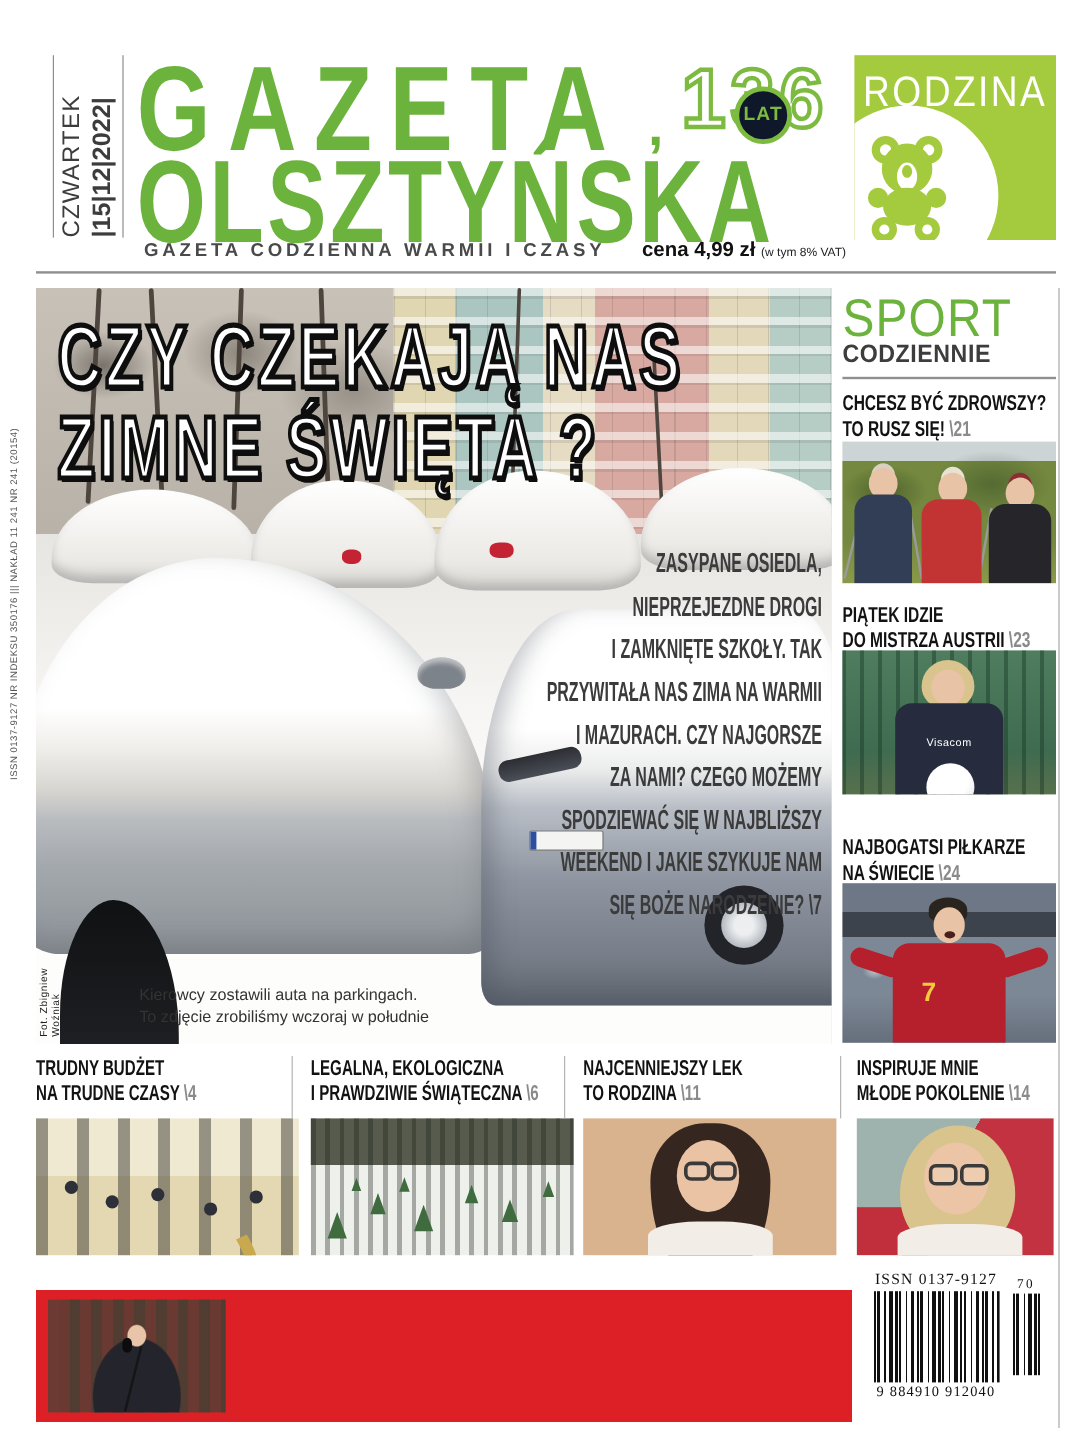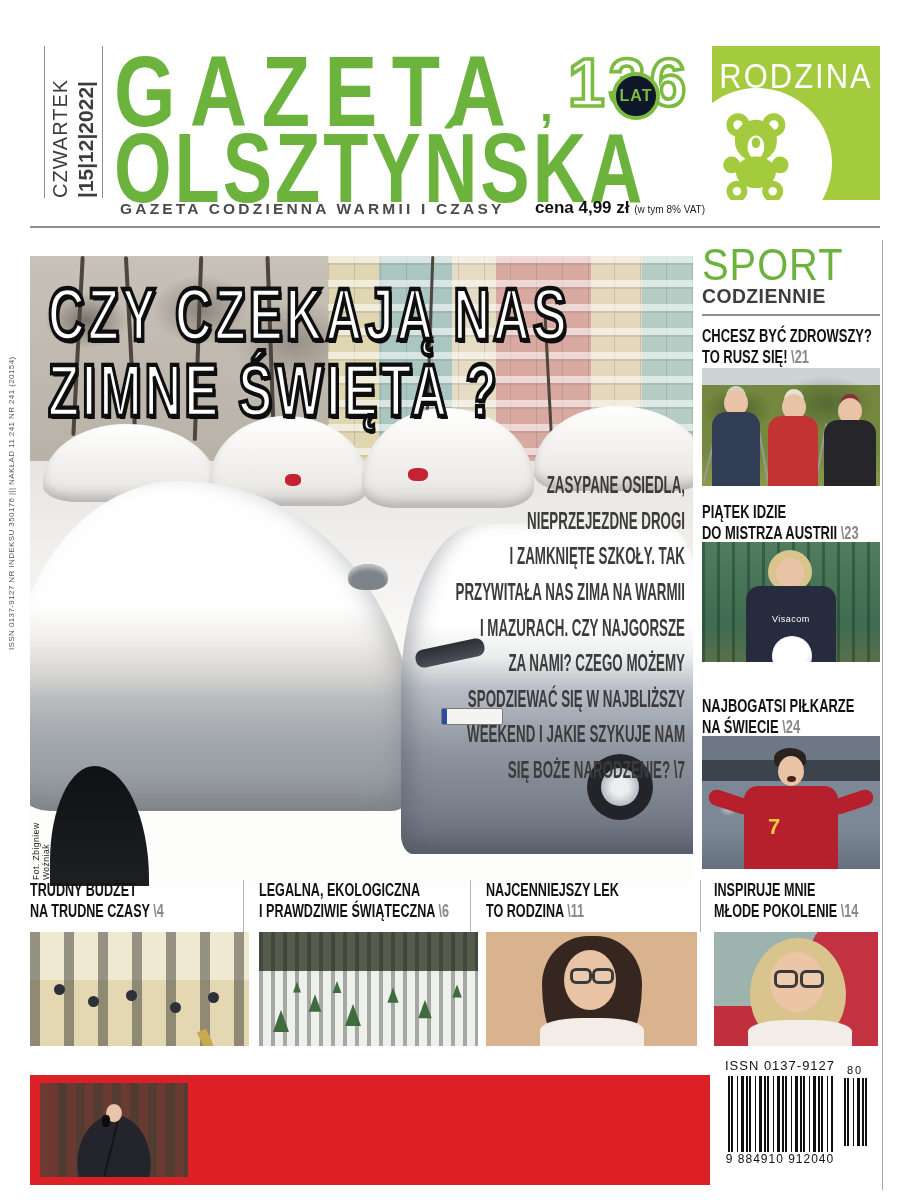--- a/index.html
+++ b/index.html
@@ -98,21 +98,21 @@
   .glasses{border:3px solid #3a3a3a;border-radius:6px;background:rgba(255,255,255,.12);}
   
   .banner{background:var(--banner-red,#dd1f26);}
   .bn-line{color:#fff;font-size:30px;font-weight:bold;white-space:nowrap;transform:scaleX(.66);transform-origin:center;line-height:1.3;text-align:center;}
   .bn-ref{color:rgba(255,255,255,.88);}
   .bannerphoto{background:
      radial-gradient(26px 30px at 50% 32%, #e8c5a8 0 28%, transparent 32%),
      radial-gradient(60px 80px at 50% 86%, #23242c 0 60%, transparent 62%),
      repeating-linear-gradient(90deg, rgba(60,62,48,.55) 0 9px, rgba(0,0,0,0) 9px 18px),
      linear-gradient(90deg,#a83636 0 6%,#6a3a32 6% 100%);}
-  .mono{font-family:Liberation Sans, sans-serif;}
+  .mono{font-family:Liberation Serif, serif;}
   .bars{background:
      repeating-linear-gradient(90deg,#101010 0 2px,#fff 2px 3px,#101010 3px 5px,#fff 5px 9px,#101010 9px 10px,#fff 10px 13px,#101010 13px 16px,#fff 16px 18px);}
   .spine{font-size:8px;color:#555;letter-spacing:.4px;white-space:nowrap;}
 </style>
 </head>
 <body>
 
 <div id="page">
 
   <div class="abs vertical spine" style="left:7px;top:250px;height:400px;">ISSN 0137-9127  NR INDEKSU 350176 |||  NAKŁAD 11 241  NR 241 (20154)</div>
@@ -156,21 +156,21 @@
           <circle cx="59" cy="81" r="10"></circle>
         <circle cx="25" cy="81" r="4" fill="#fff"></circle>
           <circle cx="59" cy="81" r="4" fill="#fff"></circle>
       </g>
     </svg>
   </div>
 
   <div class="abs hrule" style="left:30px;top:226px;width:850px;"></div>
   <div class="abs vrule" style="left:882px;top:240px;height:950px;background:#aaa;"></div>
 
-  <div class="abs photo" style="left:30px;top:240px;width:663px;height:630px;margin-top:16px;">
+  <div class="abs photo" style="left:30px;top:240px;width:663px;height:630px;">
 
     <div class="abs bldL" style="left:0;top:0;width:47%;height:215px;"></div>
     <div class="abs bldR" style="left:45%;top:0;width:55%;height:232px;"></div>
     <div class="abs trunk" style="left:7%;top:0;height:180px;transform:rotate(3deg);"></div>
     <div class="abs trunk" style="left:15%;top:0;height:195px;transform:rotate(-3deg);"></div>
     <div class="abs trunk" style="left:25%;top:0;height:185px;transform:rotate(2deg);"></div>
     <div class="abs trunk" style="left:36%;top:0;height:200px;transform:rotate(-2deg);"></div>
     <div class="abs trunk" style="left:60%;top:0;height:190px;width:3px;transform:rotate(2deg);"></div>
     <div class="abs trunk" style="left:78%;top:40px;height:170px;width:3px;transform:rotate(-3deg);"></div>
     <div class="abs snowfield" style="left:0;top:205px;width:100%;height:425px;"></div>
@@ -202,20 +202,22 @@
     <div class="abs standfirst" style="right:8px;top:212px;width:460px;">ZASYPANE OSIEDLA,
 NIEPRZEJEZDNE DROGI
 I ZAMKNIĘTE SZKOŁY. TAK
 PRZYWITAŁA NAS ZIMA NA WARMII
 I MAZURACH. CZY NAJGORSZE
 ZA NAMI? CZEGO MOŻEMY
 SPODZIEWAĆ SIĘ W NAJBLIŻSZY
 WEEKEND I JAKIE SZYKUJE NAM
 SIĘ BOŻE NARODZENIE? \7</div>
 
+    <div class="abs caption" style="left:86px;bottom:12px;">Kierowcy zostawili auta na parkingach.
+To zdjęcie zrobiliśmy wczoraj w południe</div>
     <div class="abs vertical credit" style="left:1px;bottom:6px;height:80px;">Fot. Zbigniew Woźniak</div>
   </div>
 
   <div class="abs" style="left:702px;top:240px;width:178px;height:630px;">
     <div class="abs sp-title" style="left:0;top:0;">SPORT</div>
     <div class="abs sp-sub" style="left:0;top:44px;">CODZIENNIE</div>
     <div class="abs hrule" style="left:0;top:74px;width:178px;"></div>
 
     <div class="abs sb-title" style="left:0;top:86px;">
       <span>CHCESZ BYĆ ZDROWSZY?</span><br>
@@ -328,17 +330,17 @@
     <div class="abs bannerphoto" style="left:10px;top:8px;width:148px;height:94px;">
       <div class="abs" style="left:70px;top:38px;width:2px;height:56px;background:#151515;transform:rotate(14deg);"></div>
       <div class="abs" style="left:62px;top:32px;width:8px;height:12px;background:#0c0c0c;border-radius:40%;"></div>
     </div>
   </div>
 
   <div class="abs" style="left:718px;top:1056px;width:160px;height:120px;">
     <div class="abs mono" style="left:0px;top:2px;width:124px;text-align:center;font-size:13px;letter-spacing:1px;color:#111;">ISSN 0137-9127</div>
     <div class="abs bars" style="left:10px;top:20px;width:105px;height:76px;"></div>
     <div class="abs mono" style="left:0px;top:96px;width:124px;text-align:center;font-size:12px;letter-spacing:1px;color:#111;">9 884910 912040</div>
-    <div class="abs mono" style="left:124px;top:8px;width:26px;text-align:center;font-size:11px;letter-spacing:2px;color:#111;">80</div>
+    <div class="abs mono" style="left:124px;top:8px;width:26px;text-align:center;font-size:11px;letter-spacing:2px;color:#111;">70</div>
     <div class="abs bars" style="left:126px;top:22px;width:24px;height:68px;"></div>
   </div>
 
 </div>
 
 </body></html>

